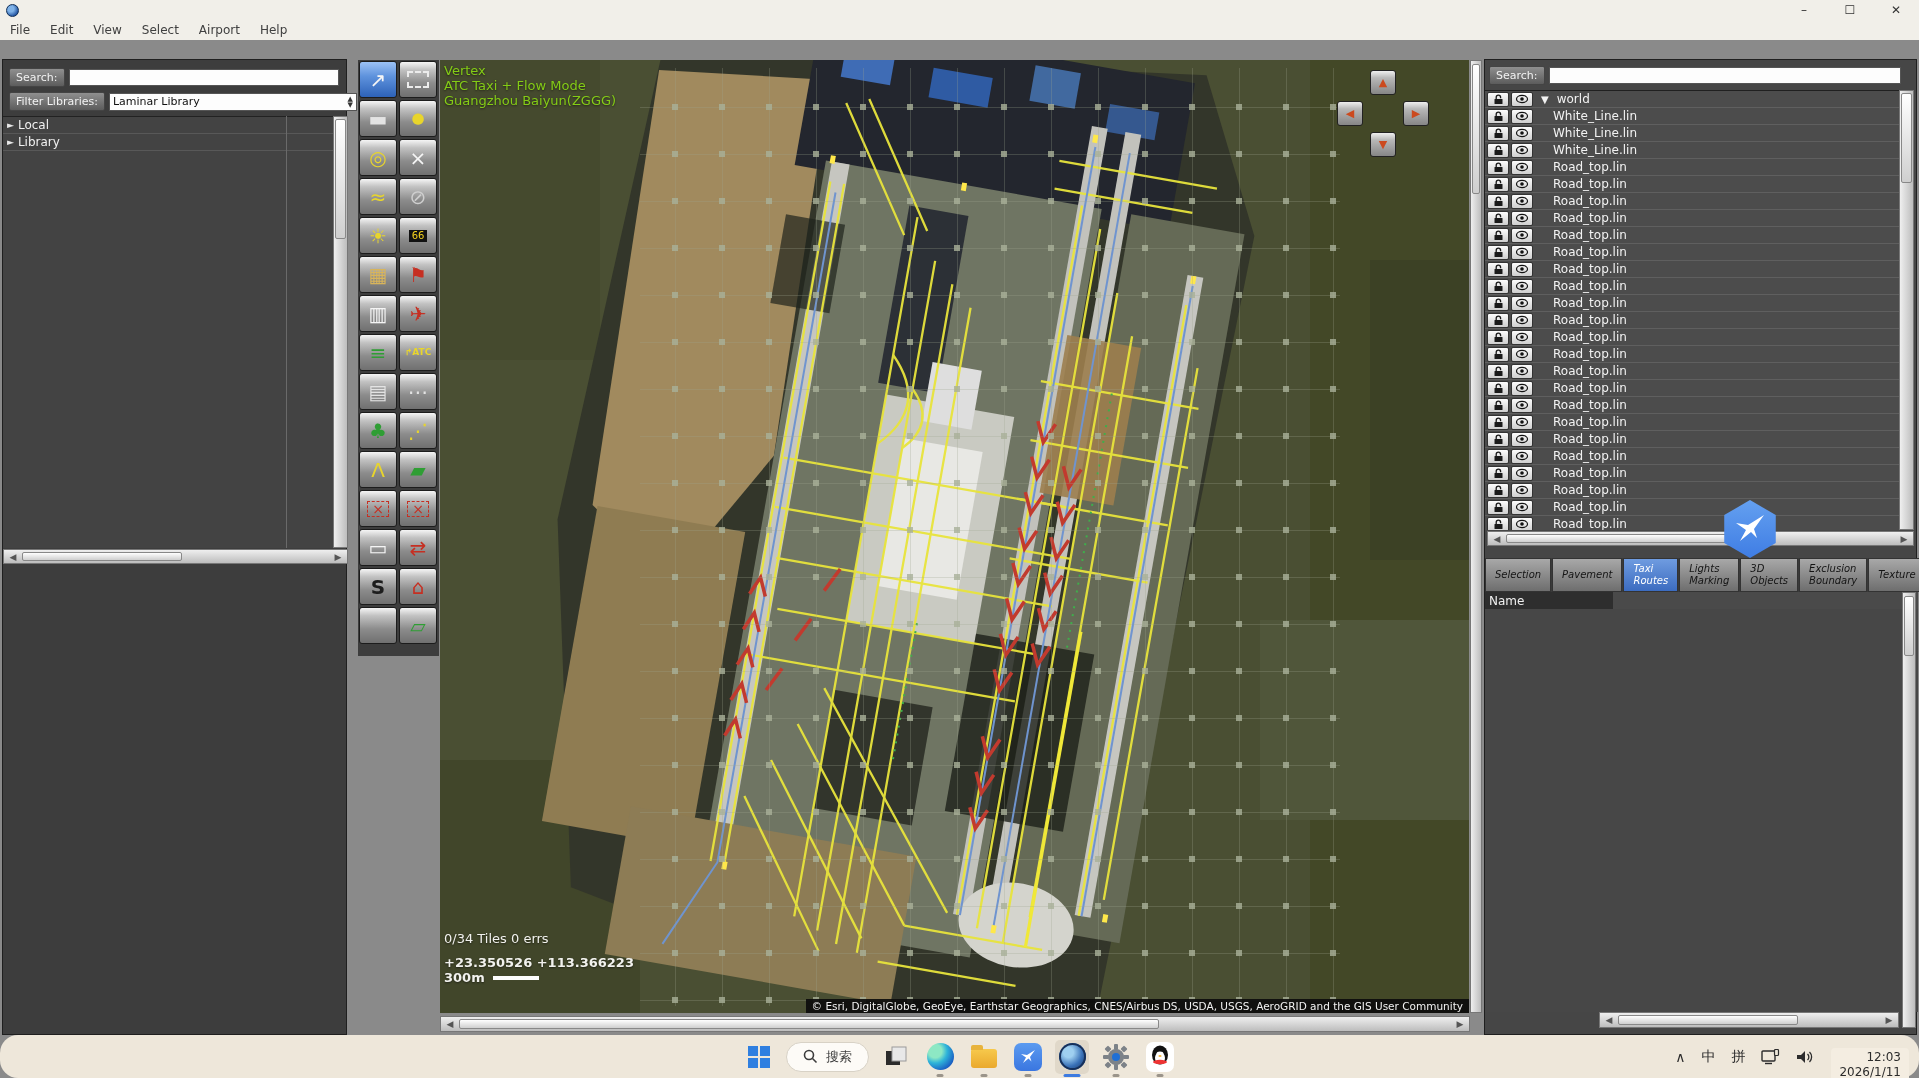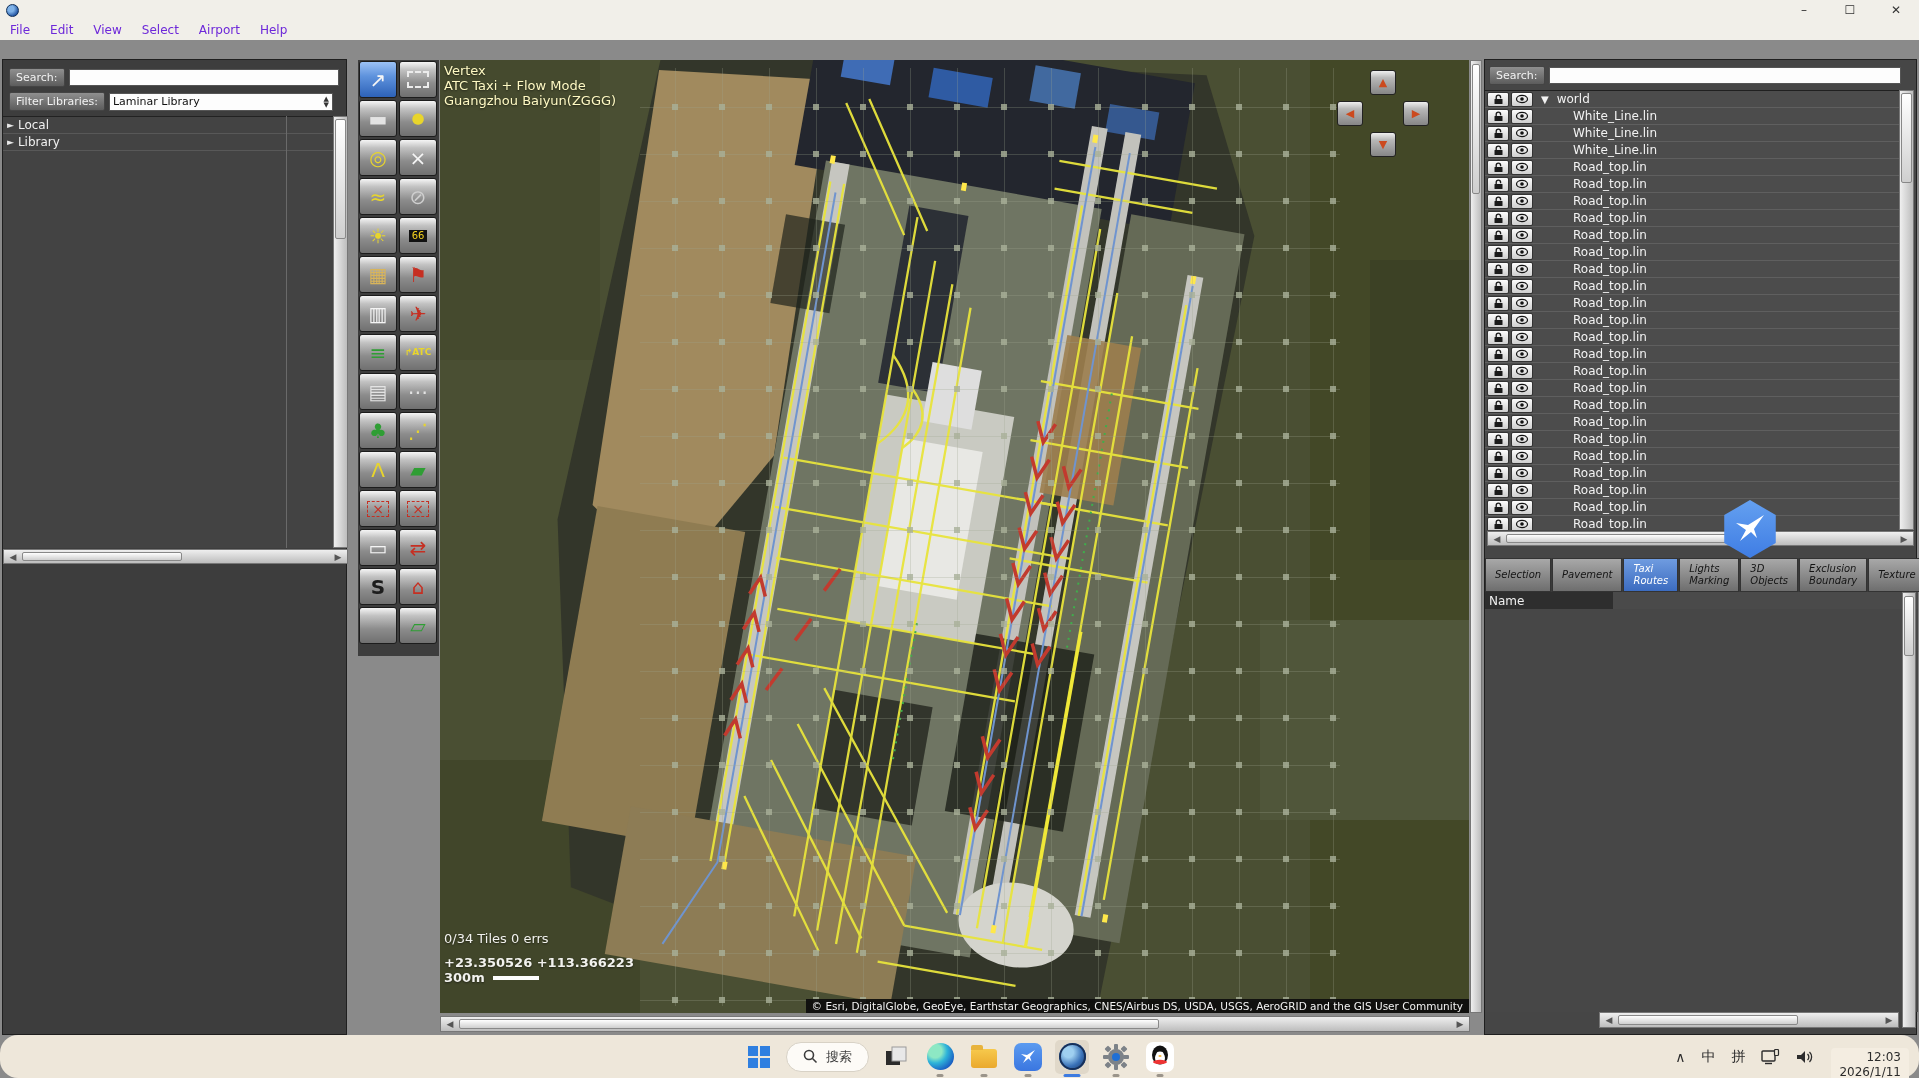--- a/index.html
+++ b/index.html
@@ -11,21 +11,21 @@
   
   #titlebar { left:0; top:0; width:1919px; height:20px; background:#f1efe9;
               display:flex; align-items:center; font-size:12px; color:#1c1c1c; }
   #app-ico { width:13px; height:13px; margin:0 6px 0 6px; border-radius:50%;
              background:radial-gradient(circle at 35% 35%, #7fb2e8 0 30%, #2a5ca8 70%, #123a74);
              border:1px solid #0e2d57; }
   #wincontrols { margin-left:auto; display:flex; height:20px; }
   .winbtn { width:46px; height:20px; display:flex; align-items:center; justify-content:center;
             font-size:12px; color:#333; }
   #menubar { left:0; top:20px; width:1919px; height:20px; background:#f1efe9;
-             display:flex; align-items:center; font-size:12px; color:#6d28d9; }
+             display:flex; align-items:center; font-size:12px; color:#404040; }
   .menu-item { padding:2px 10px; }
 
   
   #snapstrip { left:0; top:40px; width:1919px; height:17px;
                background:linear-gradient(#d6d6d6,#9f9f9f); border-bottom:1px solid #6f6f6f;
                display:flex; align-items:center; }
   #snaplabel { margin-left:26px; font-size:11px; color:#2c2c2c;
                background:linear-gradient(#cfcfcf,#a7a7a7); padding:0 6px; border-radius:2px; }
   #snapbox { width:13px; height:13px; background:#f5f5f5; border:1px solid #555; margin-left:4px;
              font-size:12px; line-height:11px; text-align:center; color:#111; font-weight:bold; }
@@ -39,21 +39,21 @@
               align-items:center; }
   .scroll-v { background:linear-gradient(90deg,#efefef,#bdbdbd); border:1px solid #777; }
   .sb-arrow { font-size:9px; color:#555; width:18px; text-align:center; }
   .sb-thumb { height:70%; background:linear-gradient(#ffffff,#cfcfcf); border:1px solid #888;
               border-radius:2px; }
 
   
   #leftpanel { left:2px; top:59px; width:345px; height:976px; background:#3d3d3d; border:1px solid #1f1f1f; }
   #lp-search-row { left:6px; top:8px; display:flex; align-items:center; gap:4px; }
   #lp-filter-row { left:6px; top:32px; display:flex; align-items:center; gap:4px; }
-  #lp-filter-box { width:224px; height:18px; background:#fdfdfd; border:1px solid #555; font-size:11px;
+  #lp-filter-box { width:248px; height:18px; background:#fdfdfd; border:1px solid #555; font-size:11px;
                    display:flex; align-items:center; padding:0 3px; color:#111; }
   #lp-filter-spin { margin-left:auto; font-size:7px; line-height:6px; color:#333; text-align:center; }
   #lp-tree { left:0px; top:56px; width:330px; height:432px; background:#434343; border-top:1px solid #222;
              overflow:hidden; }
   .tree-row { height:17px; display:flex; align-items:center; color:#f0f0f0; font-size:12px;
               border-bottom:1px solid #585858; padding-left:4px; gap:4px; }
   .tree-row .tw { font-size:9px; color:#e8e8e8; }
   #lp-tree-divider { left:283px; top:56px; width:1px; height:432px; background:#6a6a6a; }
   #lp-vscroll { left:330px; top:56px; width:15px; height:432px; }
   #lp-vscroll .sb-thumb { width:11px; height:120px; margin:2px auto; }
@@ -72,21 +72,21 @@
   .g-yellow { color:#e8d52c; } .g-red { color:#c62f22; } .g-green { color:#2f9e34; }
   .g-tan { color:#d8b45a; } .g-dark { color:#1d1d1d; font-weight:bold; }
   .g-sign { color:#f3d11d; background:#111; padding:1px 3px; font-size:10px !important; }
   .g-big { font-size:20px !important; }
   .g-text { font-size:9px !important; font-weight:bold; }
   .g-dash { border:1px dashed #c62f22; padding:0 4px; font-size:14px !important; }
   .marquee-box { width:22px; height:17px; border:2px dashed #ececec; display:block; }
 
   
   #mappane { left:440px; top:60px; width:1029px; height:953px; background:#4a4f33; overflow:hidden; }
-  #mode-overlay { left:4px; top:3px; color:#fef9c3; font-size:13px; line-height:15px;
+  #mode-overlay { left:4px; top:3px; color:#84cc16; font-size:13px; line-height:15px;
                   text-shadow:0 1px 2px rgba(0,0,0,.5); }
   #status-overlay { left:4px; bottom:28px; color:#f2f2ee; font-size:13px;
                     text-shadow:0 1px 2px rgba(0,0,0,.5); }
   #status-overlay .row2 { margin-top:9px; font-weight:bold; }
   #scale-row { display:flex; align-items:center; gap:8px; font-weight:bold; }
   #scale-bar { width:46px; height:4px; background:#fdfdfd; }
   #attribution { right:0px; bottom:0px; background:rgba(12,12,12,.92); color:#f2f2f2;
                  font-size:10.5px; padding:1px 6px; }
   #panwidget { right:40px; top:10px; width:92px; height:82px; }
   .panbtn { position:absolute; width:26px; height:25px; border:1px solid #222; border-radius:3px;
@@ -100,21 +100,21 @@
   
   #rightpanel { left:1484px; top:59px; width:433px; height:976px; background:#464646; border:1px solid #1f1f1f; }
   #rp-search-row { left:4px; top:6px; display:flex; align-items:center; gap:4px; }
   #rp-list { left:0px; top:30px; width:414px; height:440px; overflow:hidden; background:#4c4c4c;
              border-top:1px solid #202020; }
   .h-row { height:17px; display:flex; align-items:center; border-bottom:1px solid #5f5f5f; }
   .cell-btn { width:22px; height:15px; margin-left:2px; border:1px solid #333; border-radius:2px;
               background:linear-gradient(#fcfcfc,#cfcfcf); display:flex; align-items:center;
               justify-content:center; flex:none; }
   .h-row .name { color:#f2f2f2; font-size:12px; margin-left:8px; white-space:nowrap; }
-  .h-row.child .name { margin-left:32px; }
+  .h-row.child .name { margin-left:12px; }
   .h-row .tw { color:#f2f2f2; font-size:10px; margin-left:8px; }
   #rp-vscroll { left:414px; top:30px; width:15px; height:440px; }
   #rp-vscroll .sb-thumb { width:11px; height:90px; margin:2px auto; }
   #rp-hscroll { left:2px; top:471px; width:427px; height:15px; }
   #rp-hscroll .sb-thumb { width:250px; }
 
   #rp-tabs { left:0px; top:498px; width:433px; height:34px; display:flex; gap:1px;
              background:#3a3a3a; align-items:stretch; }
   .tab { flex:1 1 auto; background:linear-gradient(#a8a8a8,#6e6e6e); border:1px solid #333;
          color:#141414; font-size:10px; line-height:12px; display:flex; flex-direction:column;

